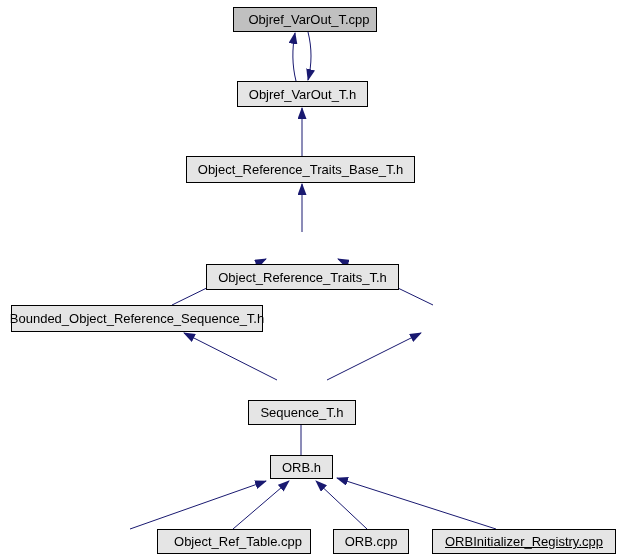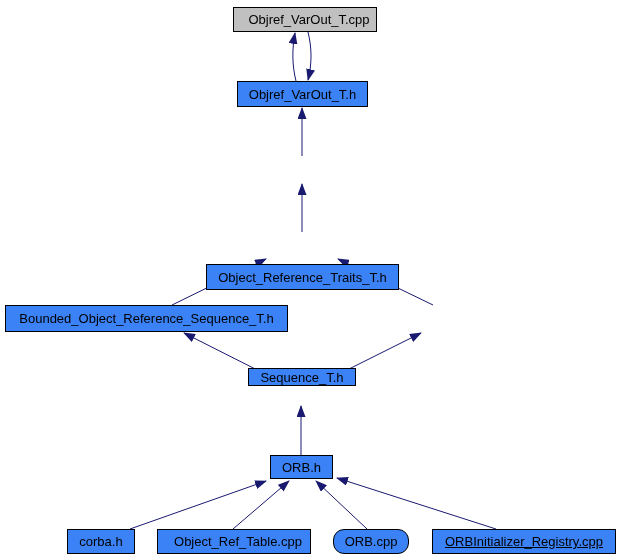--- a/index.html
+++ b/index.html
@@ -20,21 +20,21 @@
     left: 0;
     top: 0;
     width: 621px;
     height: 560px;
     pointer-events: none;
   }
   .node {
     position: absolute;
     box-sizing: border-box;
     border: 1px solid #000000;
-    background: #3b82f6;
+    background: #e5e5e5;
     color: #000000;
     display: flex;
     align-items: center;
     justify-content: center;
     font-size: 13px;
     line-height: 1;
     white-space: nowrap;
     cursor: pointer;
   }
   .node.highlighted {
@@ -67,31 +67,31 @@
       <path d="M233,529 L289,481" marker-end="url(#arrow)"></path>
       <path d="M367,529 L316,481" marker-end="url(#arrow)"></path>
       <path d="M496,529 L337,478" marker-end="url(#arrow)"></path>
     </g>
   </svg>
 
   <div class="node highlighted" style="left:233px; top:7px; width:144px; height:25px;">Objref_VarOut_T.cpp</div>
 
   <div class="node" style="left:237px; top:81px; width:131px; height:26px;">Objref_VarOut_T.h</div>
 
+  <div class="node" style="left:186px; top:156px; width:229px; height:27px;">Object_Reference_Traits_Base_T.h</div>
 
   <div class="node" style="left:206px; top:232px; width:193px; height:26px;margin-top:32px;">Object_Reference_Traits_T.h</div>
 
-  <div class="node" style="left:5px; top:305px; width:283px; height:27px;">Bounded_Object_Reference_Sequence_T.h</div>
+  <div class="node" style="left:11px; top:305px; width:252px; height:27px;">Bounded_Object_Reference_Sequence_T.h</div>
 
 
-  <div class="node" style="left:248px; top:368px; width:108px; height:18px;">Sequence_T.h</div>
+  <div class="node" style="left:248px; top:400px; width:108px; height:25px;">Sequence_T.h</div>
 
   <div class="node" style="left:270px; top:455px; width:63px; height:24px;">ORB.h</div>
 
-  <div class="node" style="left:67px; top:529px; width:68px; height:25px;">corba.h</div>
 
   <div class="node" style="left:157px; top:529px; width:154px; height:25px;padding-left:8px;">Object_Ref_Table.cpp</div>
 
-  <div class="node" style="left:333px; top:529px; width:76px; height:25px;border-radius:11px;">ORB.cpp</div>
+  <div class="node" style="left:333px; top:529px; width:76px; height:25px;">ORB.cpp</div>
 
   <div class="node" style="left:432px; top:529px; width:184px; height:25px;text-decoration:underline;">ORBInitializer_Registry.cpp</div>
 
 </div>
 
 </body></html>

